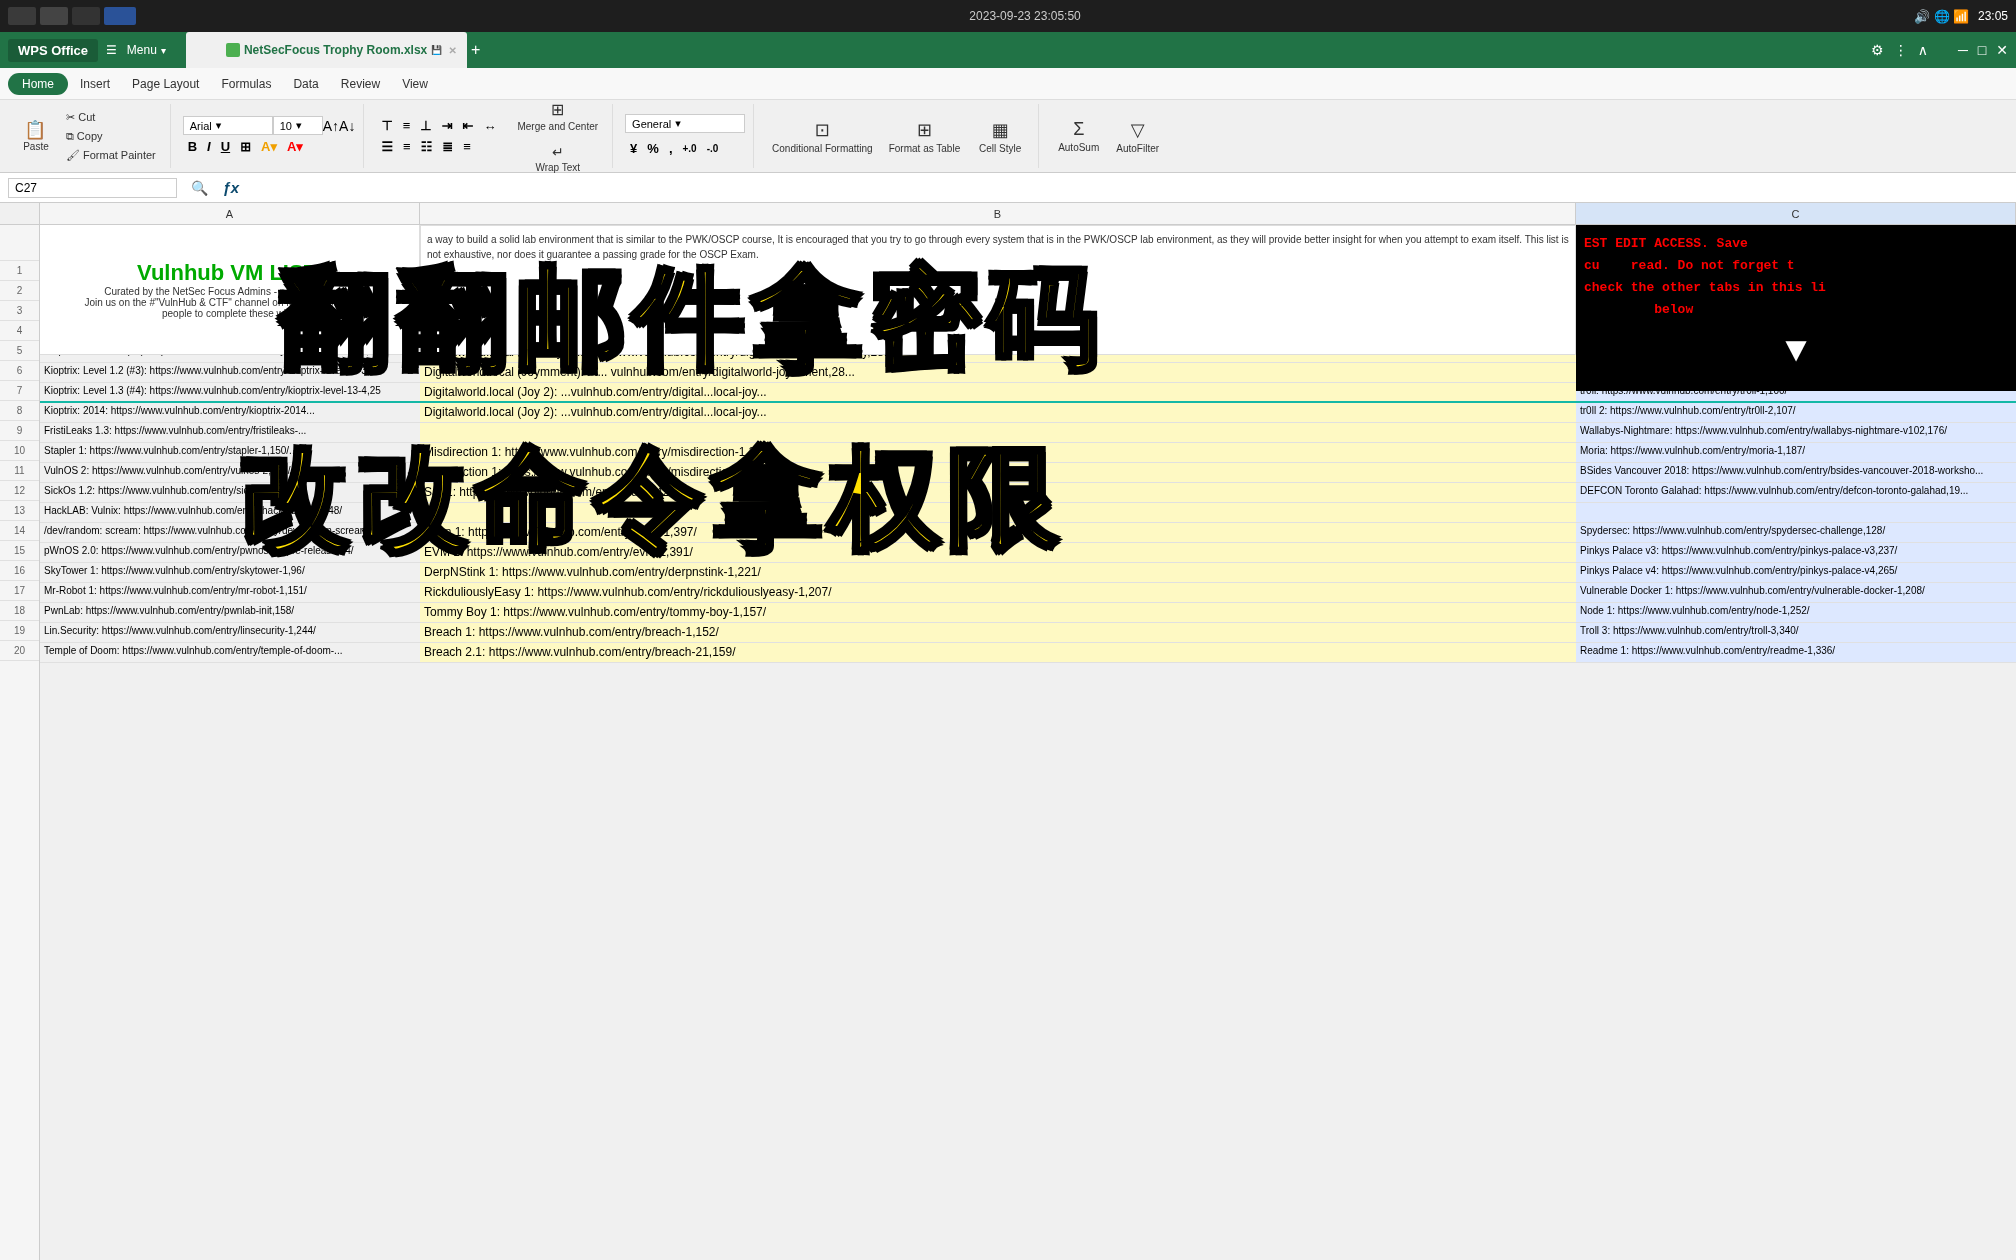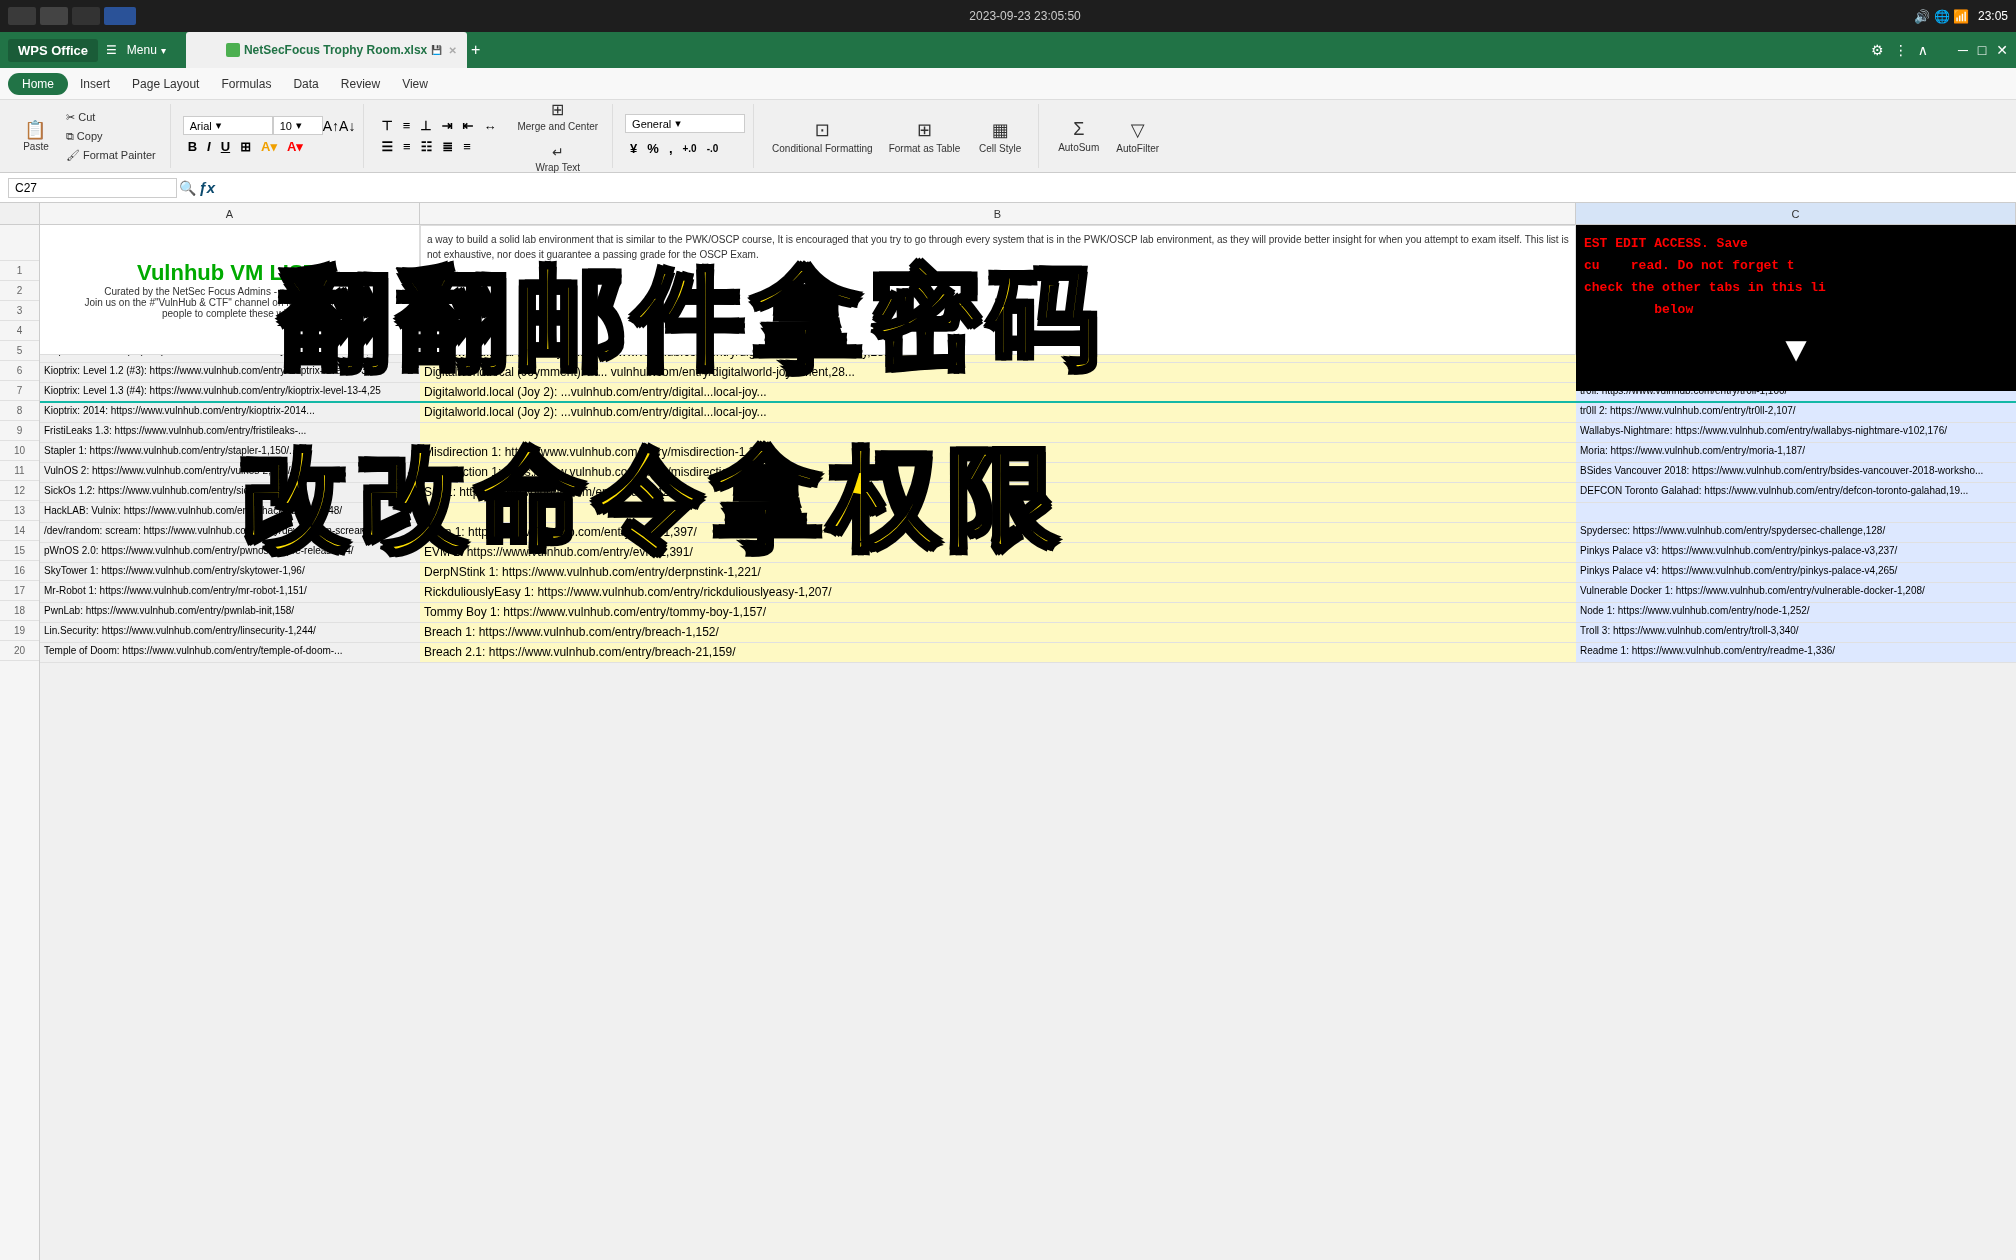--- a/index.html
+++ b/index.html
@@ -140,21 +140,21 @@
     }
 
     
     .formula-bar {
       display: flex;
       align-items: center;
       height: 30px;
       background: white;
       border-bottom: 1px solid #ccc;
       padding: 0 8px;
-      gap: 2px;
+      gap: 14px;
     }
     .cell-ref {
       border: 1px solid #ccc;
       padding: 2px 6px;
       font-size: 12px;
       min-width: 80px;
       background: white;
     }
     .formula-icon { font-size: 14px; color: #666; cursor: pointer; }
     .formula-input {

